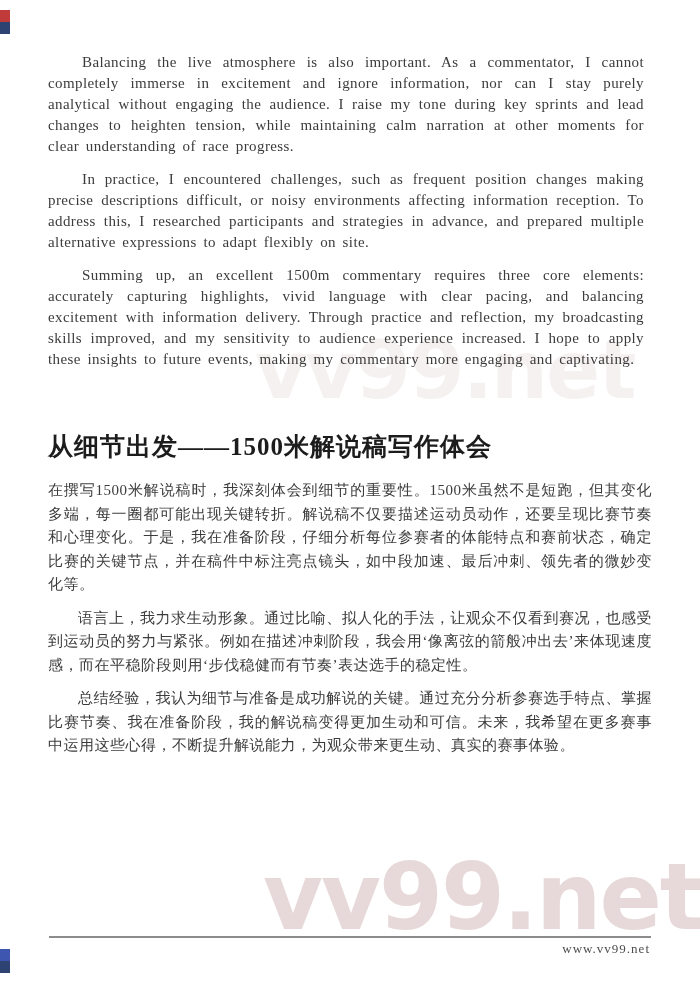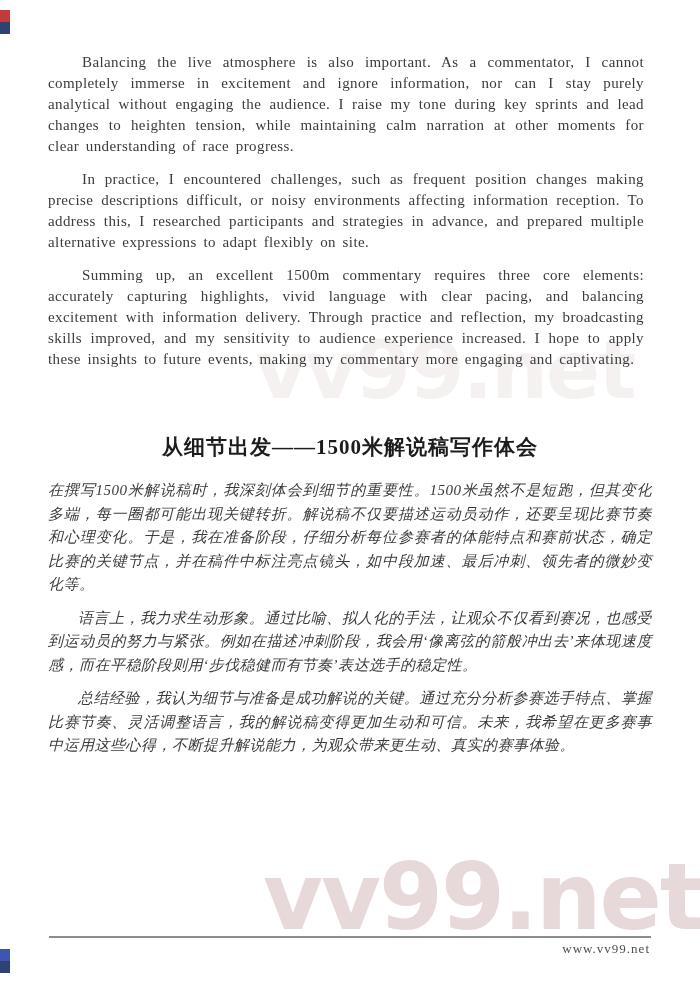--- a/index.html
+++ b/index.html
@@ -41,36 +41,34 @@
     font-size:15px;
     line-height:21px;
     text-align:justify;
     text-align-last:left;
     text-indent:34px;
     letter-spacing:0.4px;
     word-spacing:2.5px;
   }
   .doc-title{
     margin:62px 0 17px 0;
-    font-size:21px;
+    font-size:25px;
     line-height:30px;
     font-weight:bold;
-    text-align:center;
     letter-spacing:1px;
     color:#1c1c1c;
   }
   .cn-para{
     margin:0 0 10px 0;
     font-size:15px;
     line-height:23.5px;
     text-align:justify;
     text-align-last:left;
     text-indent:2em;
     letter-spacing:0.5px;
-    font-style:italic;
   }
   .cn-para.no-indent{text-indent:0;}
   
   .footer-divider{
     position:absolute;
     left:49px;right:49px;top:936px;
     border-top:2px solid #8c8c8c;
     z-index:1;
   }
   .footer-site{
@@ -100,20 +98,20 @@
   <div class="content">
 
     <p class="en-para">Balancing the live atmosphere is also important. As a commentator, I cannot completely immerse in excitement and ignore information, nor can I stay purely analytical without engaging the audience. I raise my tone during key sprints and lead changes to heighten tension, while maintaining calm narration at other moments for clear understanding of race progress.</p>
     <p class="en-para">In practice, I encountered challenges, such as frequent position changes making precise descriptions difficult, or noisy environments affecting information reception. To address this, I researched participants and strategies in advance, and prepared multiple alternative expressions to adapt flexibly on site.</p>
     <p class="en-para">Summing up, an excellent 1500m commentary requires three core elements: accurately capturing highlights, vivid language with clear pacing, and balancing excitement with information delivery. Through practice and reflection, my broadcasting skills improved, and my sensitivity to audience experience increased. I hope to apply these insights to future events, making my commentary more engaging and captivating.</p>
 
     <h1 class="doc-title">从细节出发——1500米解说稿写作体会</h1>
 
     <p class="cn-para no-indent">在撰写1500米解说稿时，我深刻体会到细节的重要性。1500米虽然不是短跑，但其变化多端，每一圈都可能出现关键转折。解说稿不仅要描述运动员动作，还要呈现比赛节奏和心理变化。于是，我在准备阶段，仔细分析每位参赛者的体能特点和赛前状态，确定比赛的关键节点，并在稿件中标注亮点镜头，如中段加速、最后冲刺、领先者的微妙变化等。</p>
     <p class="cn-para">语言上，我力求生动形象。通过比喻、拟人化的手法，让观众不仅看到赛况，也感受到运动员的努力与紧张。例如在描述冲刺阶段，我会用‘像离弦的箭般冲出去’来体现速度感，而在平稳阶段则用‘步伐稳健而有节奏’表达选手的稳定性。</p>
-    <p class="cn-para">总结经验，我认为细节与准备是成功解说的关键。通过充分分析参赛选手特点、掌握比赛节奏、灵活调整语言，我的解说稿变得更加生动和可信。未来，我希望在更多赛事中运用这些心得，不断提升解说能力，为观众带来更生动、真实的赛事体验。</p>
+    <p class="cn-para">总结经验，我认为细节与准备是成功解说的关键。通过充分分析参赛选手特点、掌握比赛节奏、我在准备阶段，我的解说稿变得更加生动和可信。未来，我希望在更多赛事中运用这些心得，不断提升解说能力，为观众带来更生动、真实的赛事体验。</p>
 
   </div>
 
   <div class="footer-divider"></div>
   <div class="footer-site">www.vv99.net</div>
 
 </div>
 
 </body></html>

